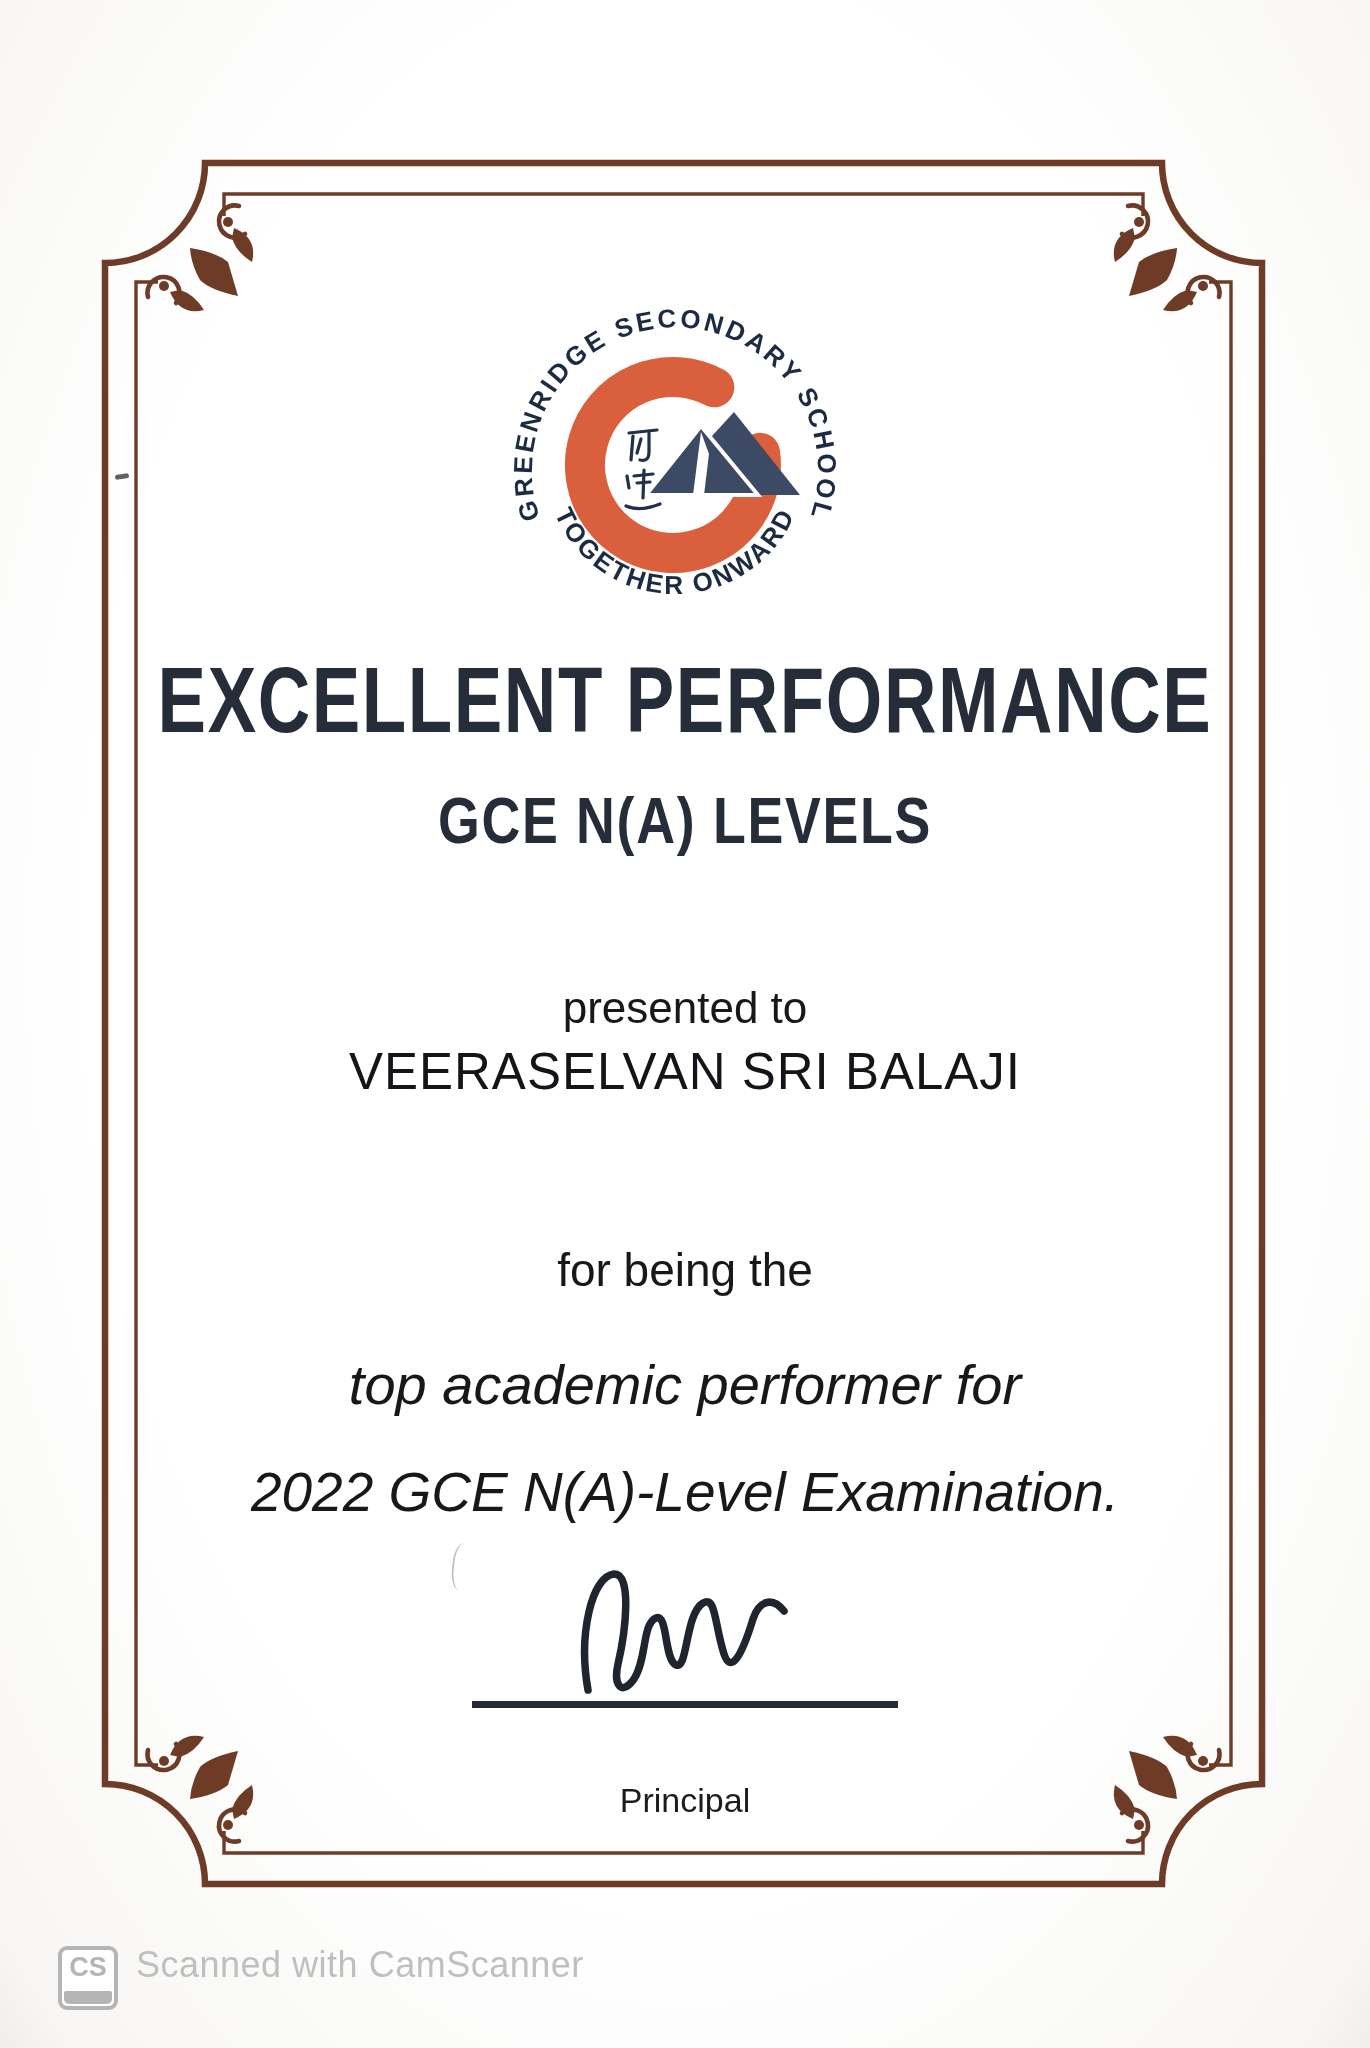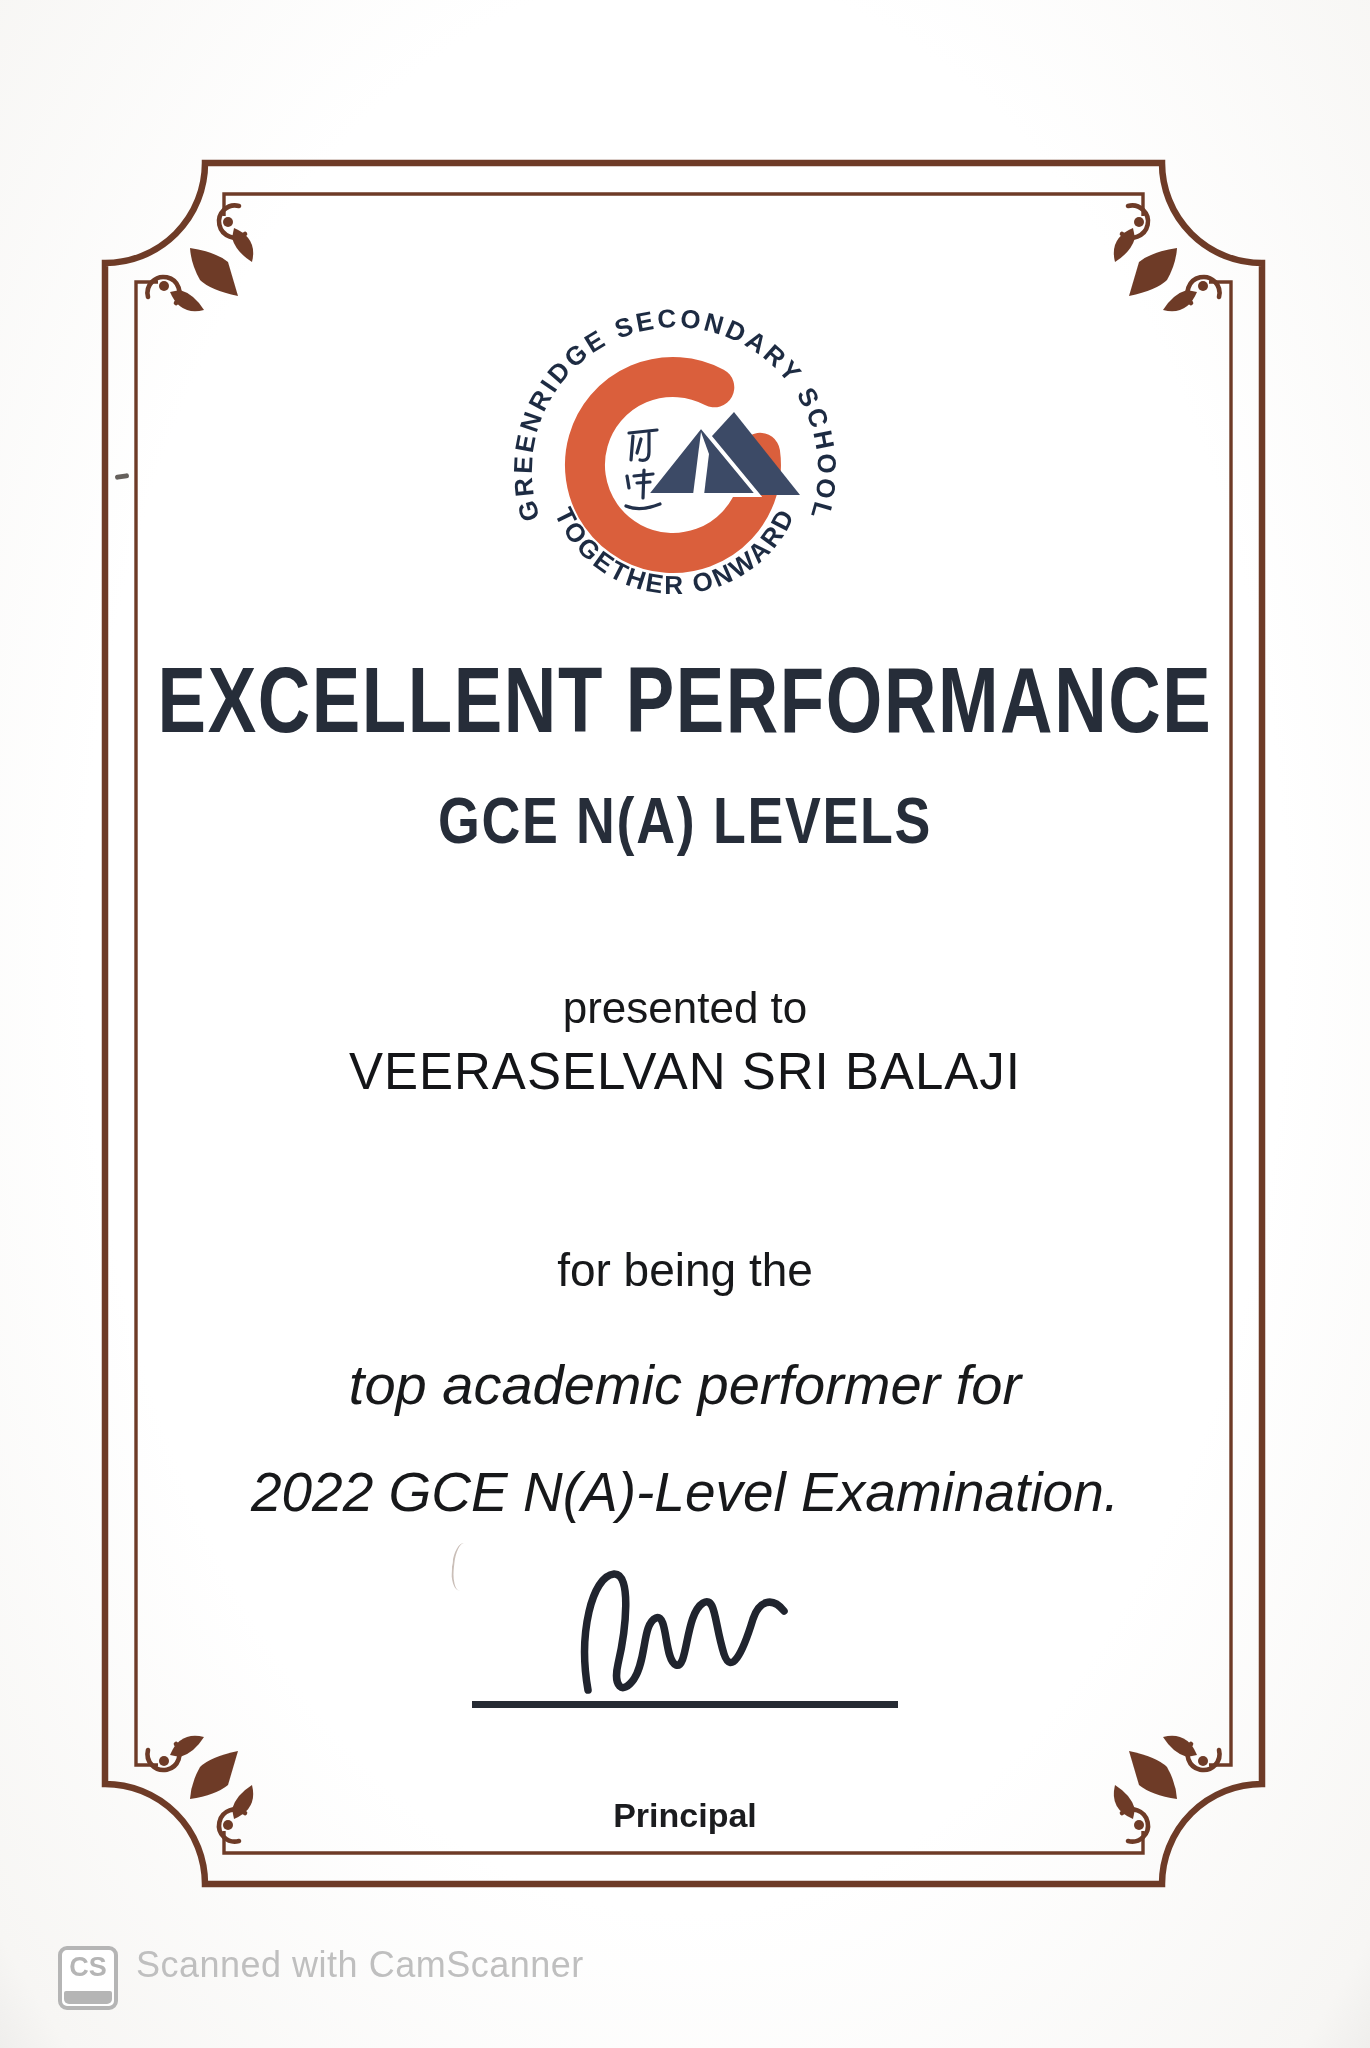--- a/index.html
+++ b/index.html
@@ -36,21 +36,21 @@
   .presented{top:983px;font-size:44px;}
   .name{top:1042px;font-size:51px;letter-spacing:1px;color:#141518;}
   .intro{top:1243px;font-size:46px;}
   .italic1{top:1352px;font-size:56px;font-style:italic;}
   .italic2{top:1460px;font-size:55px;font-style:italic;}
 
   
   svg.signature{position:absolute;left:572px;top:1562px;}
   .sig-line{position:absolute;left:472px;top:1701px;width:426px;height:7px;background:#262b33;}
   .sig-name{top:1740px;font-size:34px;font-weight:700;color:#1b1c1f;}
-  .sig-role{top:1781px;font-size:34px;font-weight:700;color:#1b1c1f;margin-top:15px;}
+  .sig-role{top:1781px;font-size:34px;font-weight:400;color:#1b1c1f;}
 
   
   .artifact-dash{position:absolute;left:115px;top:474px;width:14px;height:5px;border-radius:3px;background:#4a443f;opacity:.85;transform:rotate(-8deg);}
   .artifact-squiggle{position:absolute;left:452px;top:1543px;width:20px;height:48px;border-left:2px solid #b5a49b;border-radius:50% 40% 60% 50%;opacity:.7;transform:rotate(6deg);}
 
   
   .scanbar{position:absolute;left:0;top:1936px;width:1370px;height:112px;background:transparent;padding-left:36px;}
   .cs-icon{
     position:absolute;left:58px;top:10px;width:52px;height:56px;
     border:4px solid #b5b5b5;border-radius:9px;background:#fff;

